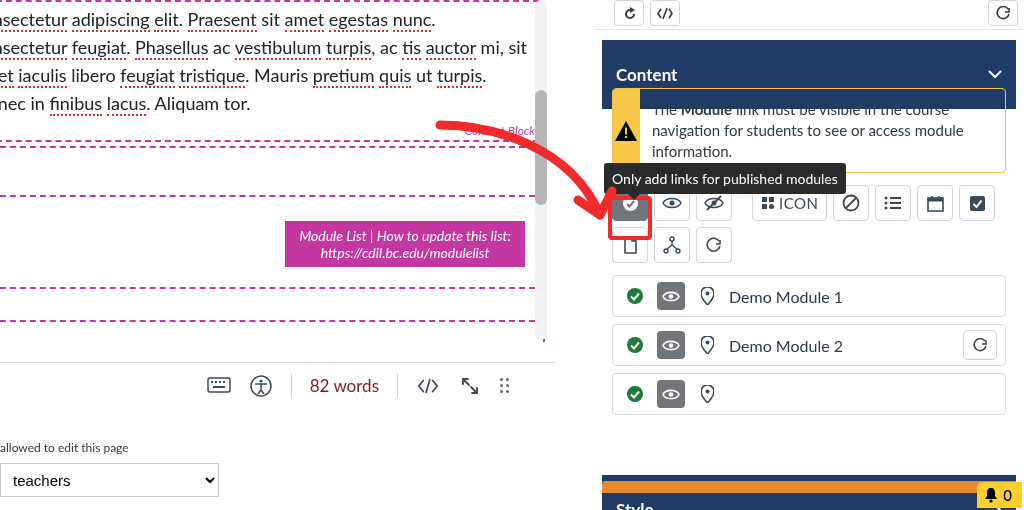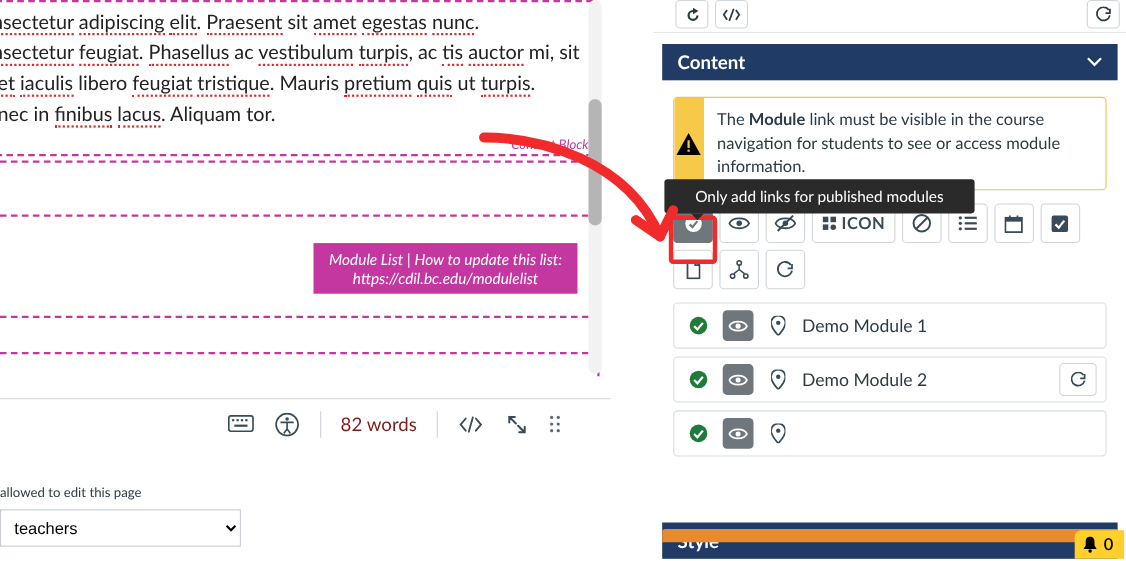--- a/index.html
+++ b/index.html
@@ -205,21 +205,21 @@
     color: #2d3b45;
   }
   .panel-header {
     position: absolute;
     left: 8px;
     width: 414px;
     background: #1f3b66;
     color: #fff;
     font-weight: 700;
     font-size: 17px;
-    padding: 6px 14px;
+    padding: 24px 14px;
     display: flex;
     justify-content: space-between;
     align-items: center;
   }
   .content-header { top: 40px; }
   .style-header { top: 475px; text-align: right; }
   .panel-body {
     position: absolute;
     left: 8px;
     top: 78px;
@@ -251,21 +251,21 @@
     color: #2d3b45;
   }
   .alert-text b { font-weight: 700; }
   .tooltip-bubble {
     position: absolute;
     left: 2px;
     top: 85px;
     background: #2a2a2a;
     color: #fff;
     font-size: 14px;
-    padding: 7px 28px;
+    padding: 7px 8px;
     border-radius: 3px;
     white-space: nowrap;
     z-index: 30;
   }
   .tooltip-bubble:after {
     content: '';
     position: absolute;
     left: 24px;
     bottom: -6px;
     border: 6px solid transparent;
@@ -291,24 +291,25 @@
     font-size: 15px;
     color: #394b58;
     padding: 0 6px;
   }
   .tb-btn.active {
     background: #6f777c;
     color: #fff;
     border-color: #6f777c;
   }
   .tb-btn.iconword {
-    font-weight: 700;
+    font-weight: 400;
     letter-spacing: 0.5px;
     padding: 0 8px;
     color: #394b58;
+    margin-left: 14px;
   }
   .red-highlight {
     position: absolute;
     border: 4px solid #f12b2b;
     border-radius: 4px;
     pointer-events: none;
     z-index: 20;
   }
   .highlight-first-btn {
     left: 14px;

